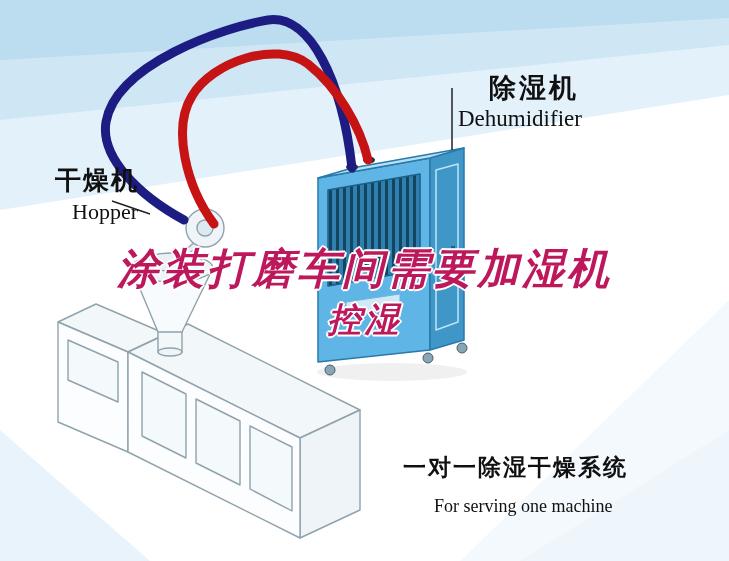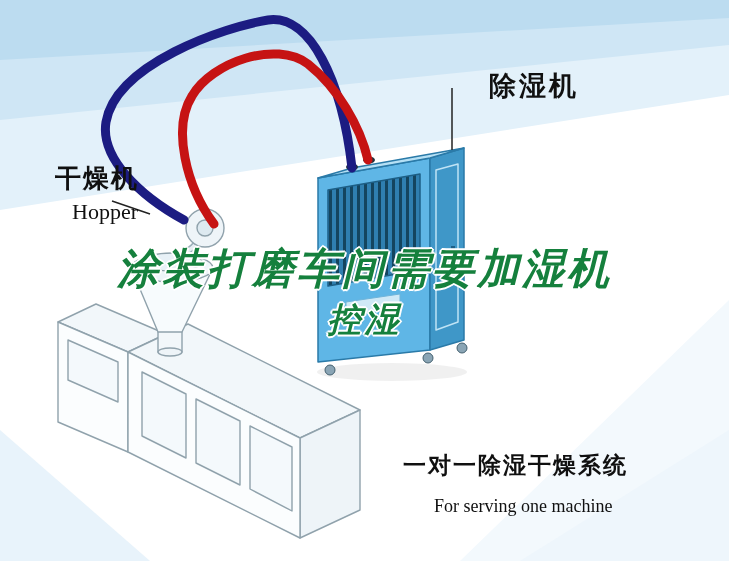--- a/index.html
+++ b/index.html
@@ -5,32 +5,32 @@
   html,body{margin:0;padding:0;background:#ffffff;}
   .stage{
     position:relative;
     width:729px;height:561px;
     overflow:hidden;
     background:#ffffff;
     font-family:"Liberation Sans",sans-serif;
   }
   .stage svg{position:absolute;left:0;top:0;}
   .lbl{position:absolute;white-space:nowrap;color:#101010;line-height:1;}
-  .cn{font-weight:700;font-family:Liberation Mono, monospace;}
+  .cn{font-weight:700;font-family:Liberation Sans, sans-serif;}
   .en{font-family:"Liberation Serif",serif;font-weight:400;}
   .dryer-cn{left:55px;top:167px;font-size:26px;letter-spacing:2px;}
   .dryer-en{left:72px;top:201px;font-size:22px;}
   .dehum-cn{left:489px;top:75px;font-size:27px;letter-spacing:3px;}
   .dehum-en{left:458px;top:107px;font-size:23px;}
   .sys-cn{left:403px;top:456px;font-size:23px;letter-spacing:2px;}
   .sys-en{left:434px;top:497px;font-size:18px;}
   .watermark{
     position:absolute;left:0;width:100%;text-align:center;
     font-weight:800;font-style:italic;
-    color:#15803d;letter-spacing:3px;
+    color:#be185d;letter-spacing:3px;
     text-shadow:
       -2px 0 0 #fff, 2px 0 0 #fff, 0 -2px 0 #fff, 0 2px 0 #fff,
       -1px -1px 0 #fff, 1px 1px 0 #fff, -1px 1px 0 #fff, 1px -1px 0 #fff;
   }
   .wm1{top:241px;font-size:42px;}
   .wm2{top:297px;font-size:34px;}
 </style>
 </head>
 <body>
 
@@ -110,20 +110,21 @@
     <line x1="452" y1="88" x2="452" y2="150" stroke="#222222" stroke-width="1.5"></line>
 
     <path d="M 352,168 C 342,80 310,14 268,20 C 224,27 116,64 106,122 C 100,158 140,196 184,220" fill="none" stroke="#1c1c82" stroke-width="9" stroke-linecap="round"></path>
     <path d="M 214,224 C 186,186 172,128 192,96 C 212,62 276,40 308,64 C 338,88 360,126 368,160" fill="none" stroke="#c61313" stroke-width="9" stroke-linecap="round"></path>
   </svg>
 
   <div class="lbl cn dryer-cn">干燥机</div>
   <div class="lbl en dryer-en">Hopper</div>
 
   <div class="lbl cn dehum-cn">除湿机</div>
+  <div class="lbl en dehum-en">Dehumidifier</div>
 
   <div class="watermark wm1">涂装打磨车间需要加湿机</div>
   <div class="watermark wm2">控湿</div>
 
   <div class="lbl cn sys-cn">一对一除湿干燥系统</div>
   <div class="lbl en sys-en">For serving one machine</div>
 
 </div>
 
 </body></html>

